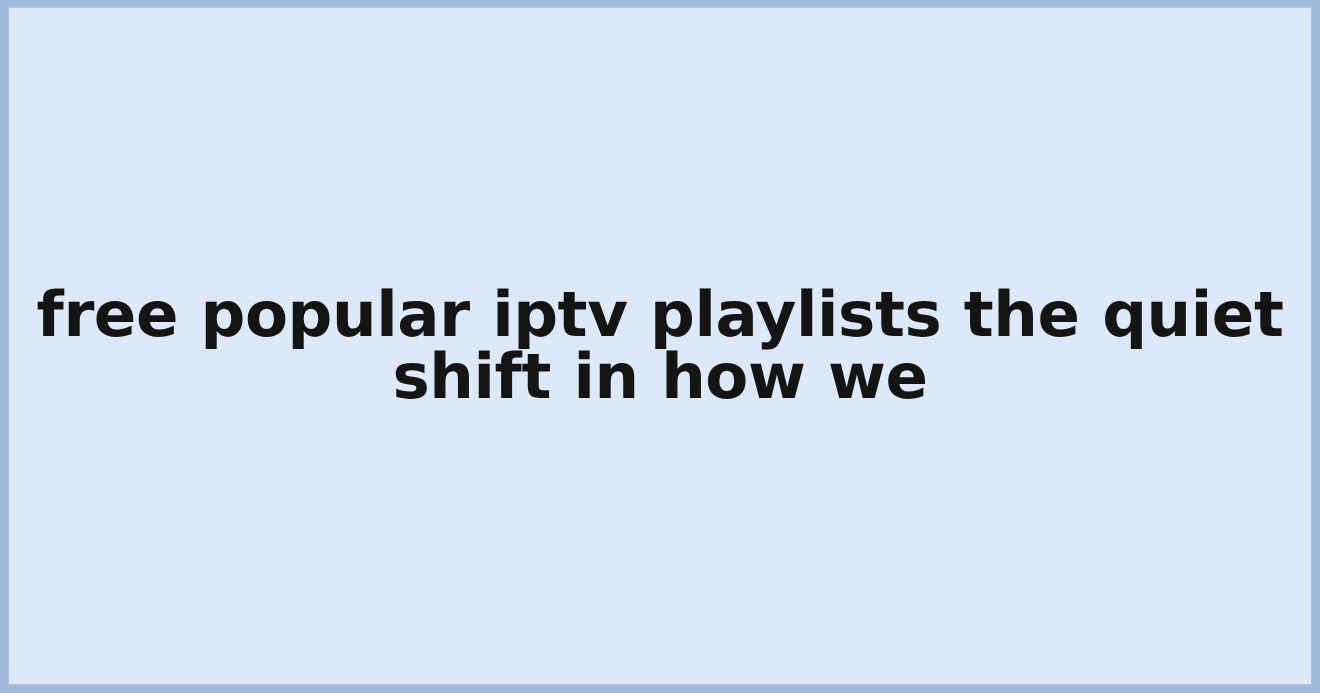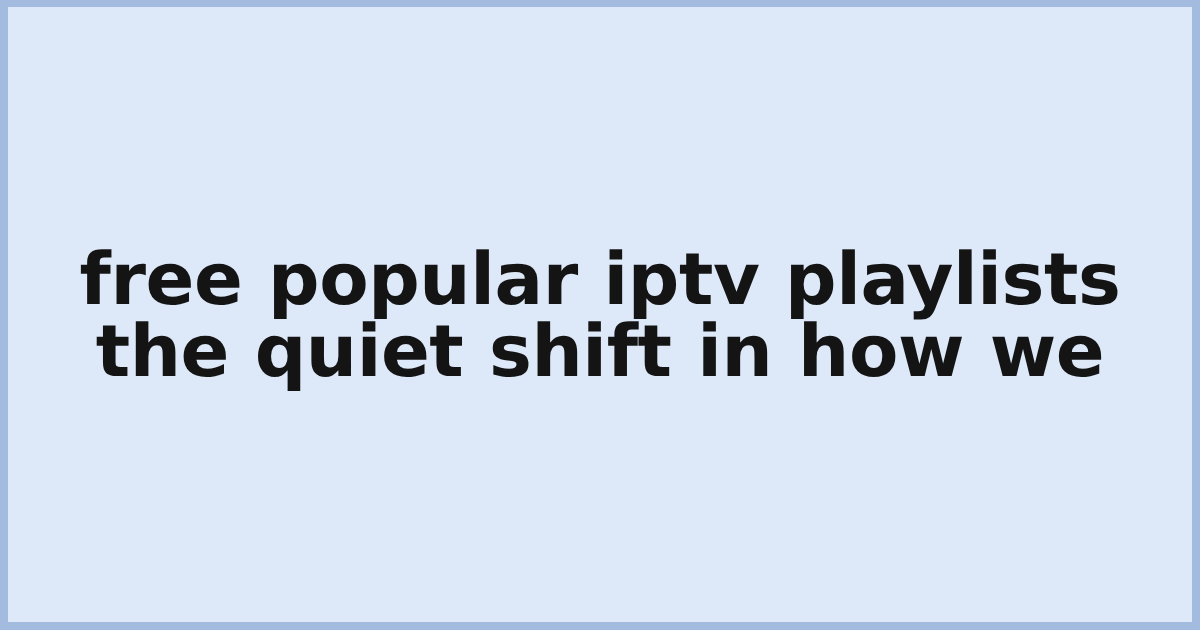--- a/index.html
+++ b/index.html
@@ -42,21 +42,21 @@
     justify-content: center;
   }
 
   .headline {
     margin: 0;
     width: 100%;
     text-align: center;
     color: #141414;
     font-family: "DejaVu Sans", sans-serif;
     font-weight: 700;
-    font-size: 72px;
+    font-size: 57px;
     line-height: 1.0;
     letter-spacing: -0.4px;
     word-spacing: 1px;
     text-rendering: geometricPrecision;
     -webkit-font-smoothing: antialiased;
   }
 </style>
 </head>
 <body>
 

